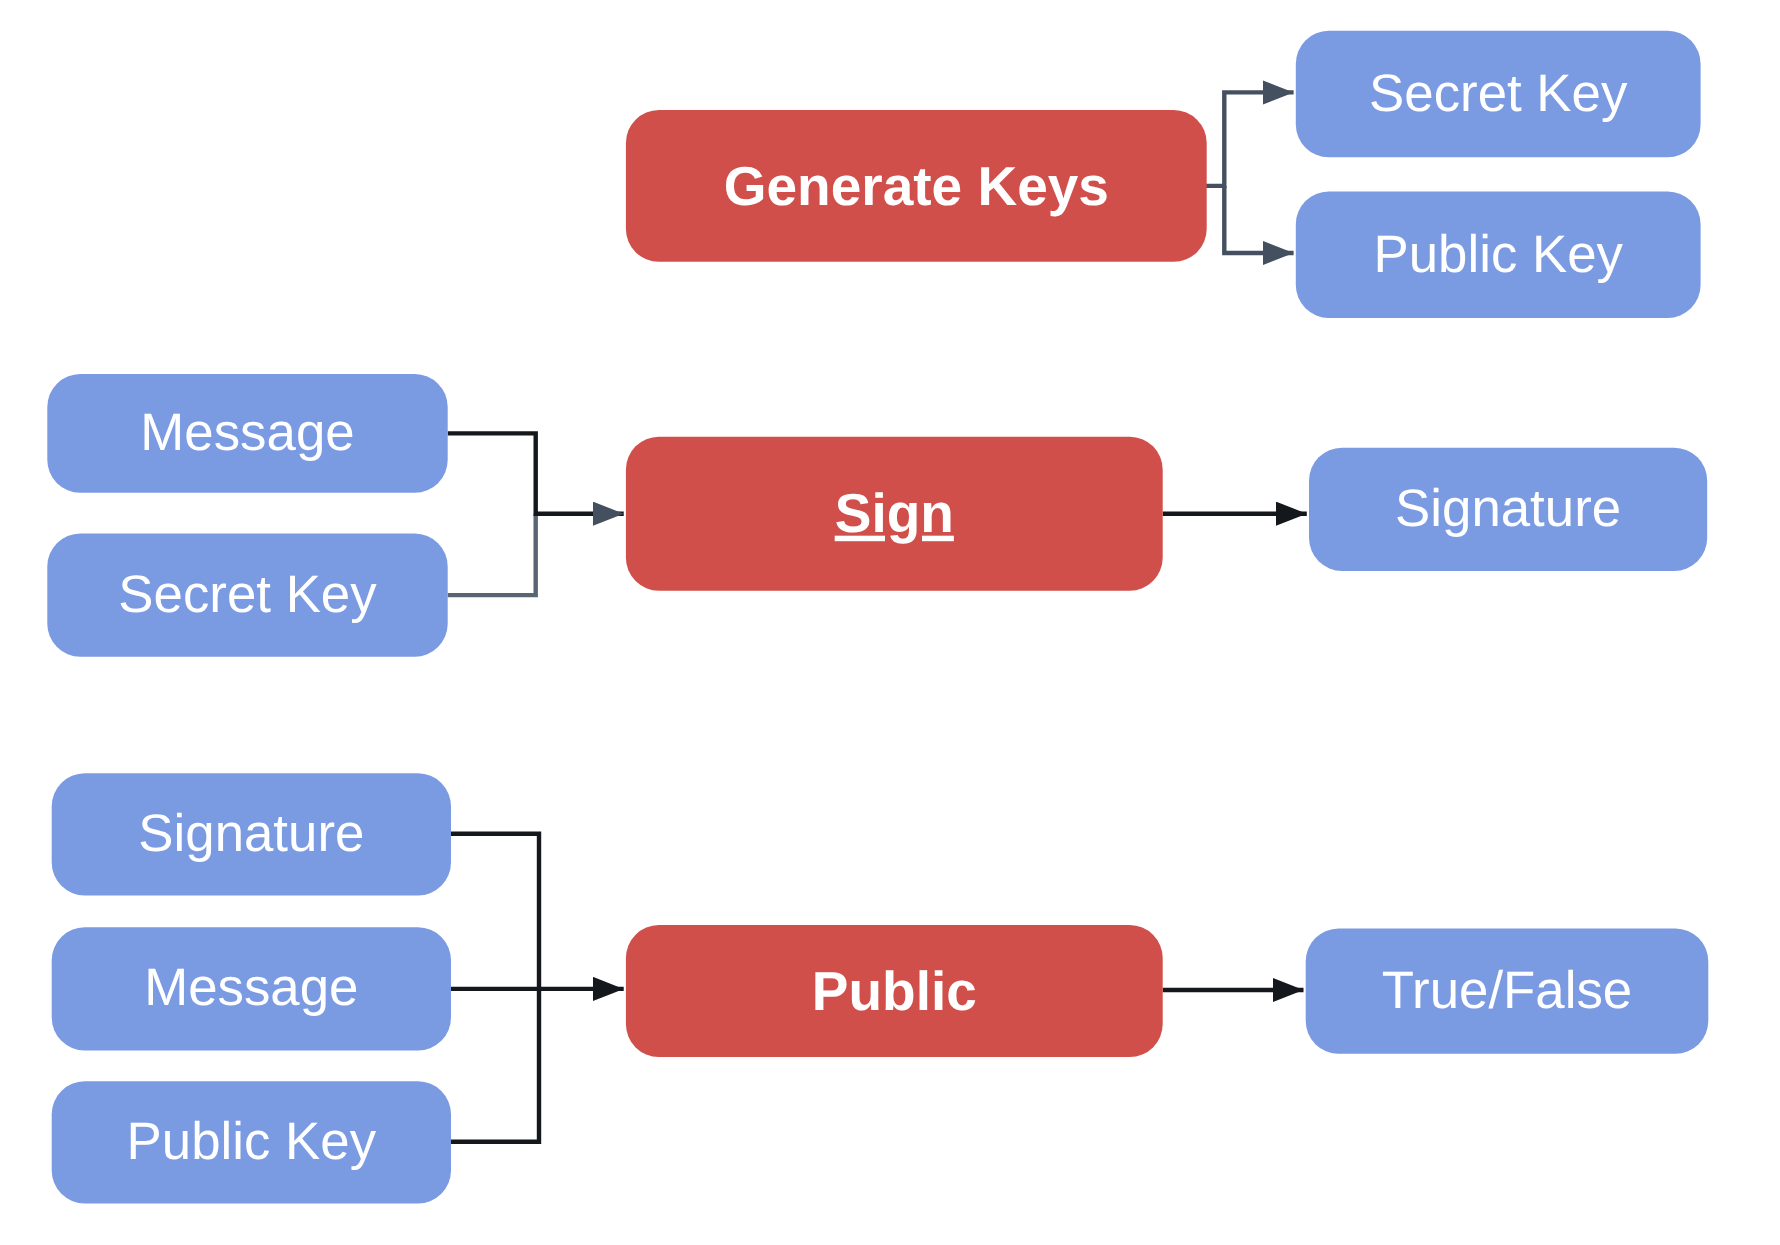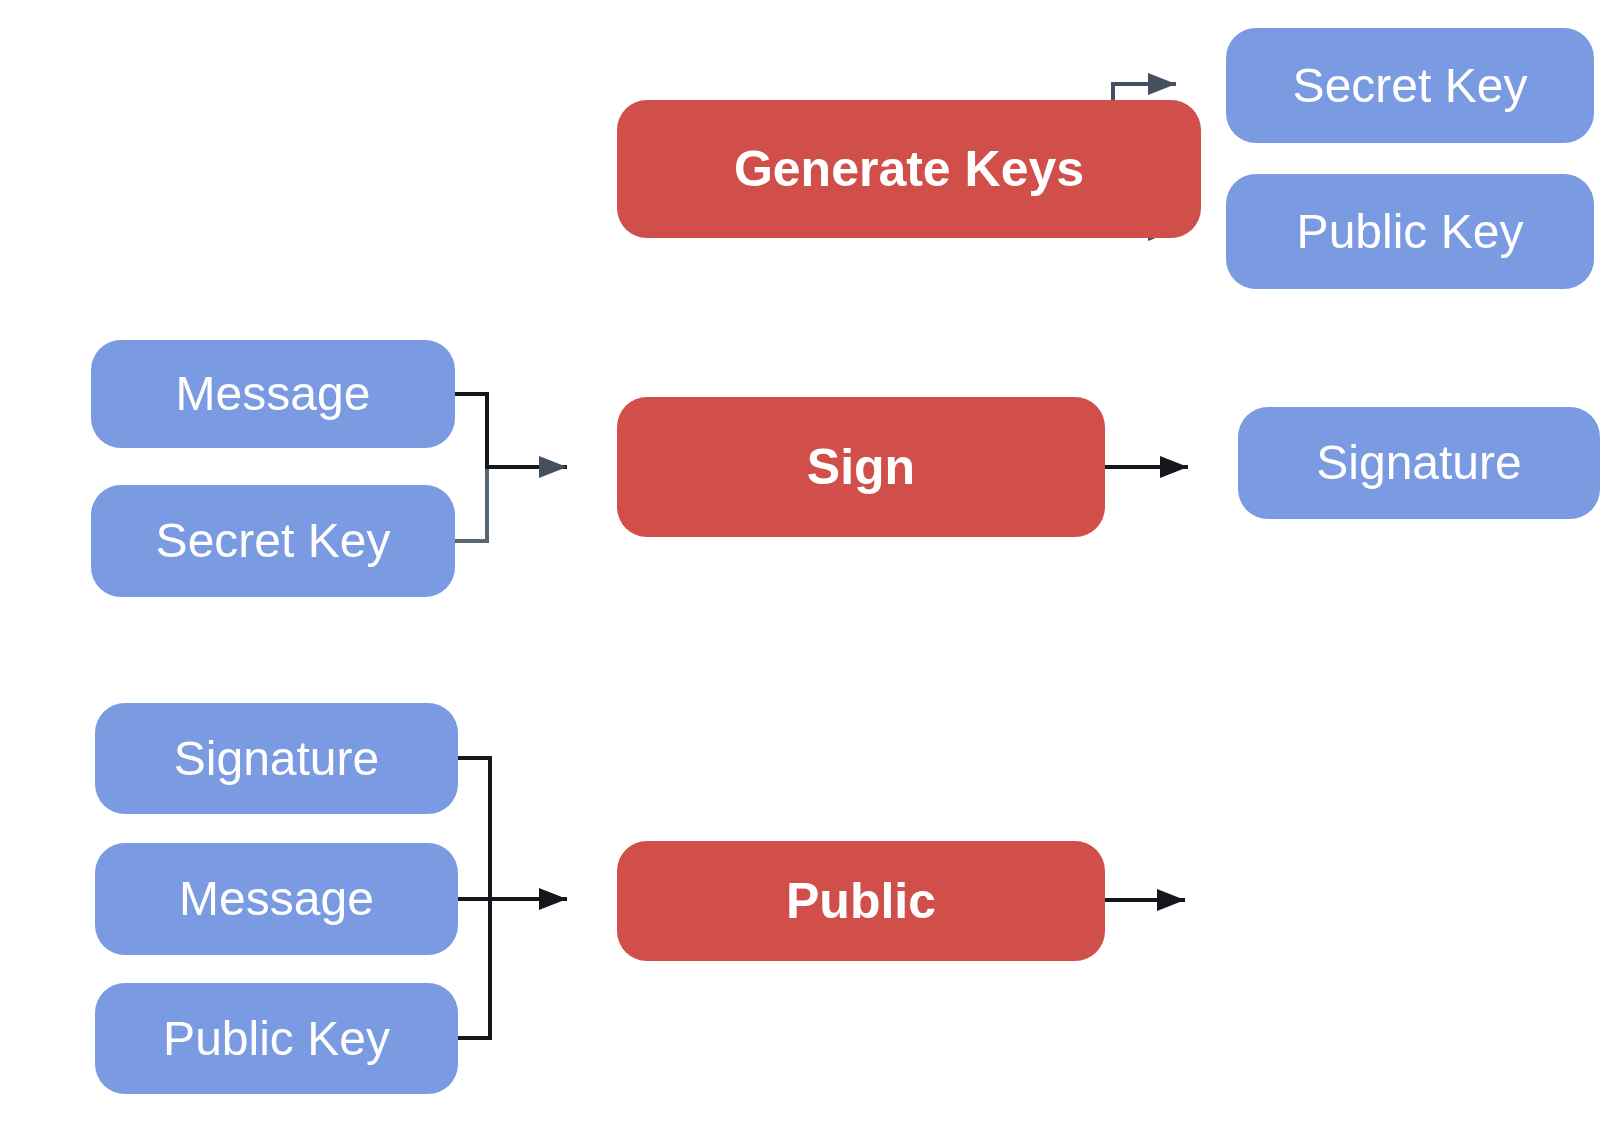--- a/index.html
+++ b/index.html
@@ -27,21 +27,20 @@
   .head-slate{fill:var(--connector-slate);}
   .head-black{fill:var(--connector-black);}
   .node{
     position:absolute;
     border-radius:30px;
     display:flex;align-items:center;justify-content:center;
     color:var(--text);
     text-align:right;
     line-height:1;
     box-sizing:border-box;
-    margin-left:48px;
   }
   .node.process{
     background:var(--process-fill);
     font-size:50px;font-weight:bold;
   }
   .node.io{
     background:var(--io-fill);
     font-size:48px;font-weight:normal;
   }
 </style>
@@ -65,27 +64,28 @@
 
     <path class="edge gray" d="M407,541 L487,541 L487,467"></path>
     <path class="edge black" d="M407,394 L487,394 L487,467 L567,467" marker-end="url(#mslate)"></path>
     <path class="edge black" d="M1057,467 L1188,467" marker-end="url(#mblack)"></path>
 
     <path class="edge black" d="M410,758 L490,758 L490,1038 L410,1038"></path>
     <path class="edge black" d="M410,899 L567,899" marker-end="url(#mblack)"></path>
     <path class="edge black" d="M1057,900 L1185,900" marker-end="url(#mblack)"></path>
   </svg>
 
-  <div class="node process" style="left:569px;top:100px;width:584px;height:138px;">Generate Keys</div>
+  <div class="node process" style="left:569px;top:100px;width:528px;height:138px;">Generate Keys</div>
   <div class="node io" style="left:1178px;top:28px;width:368px;height:115px;">Secret Key</div>
   <div class="node io" style="left:1178px;top:174px;width:368px;height:115px;">Public Key</div>
 
   <div class="node io" style="left:43px;top:340px;width:364px;height:108px;">Message</div>
   <div class="node io" style="left:43px;top:485px;width:364px;height:112px;">Secret Key</div>
-  <div class="node process" style="left:569px;top:397px;width:488px;height:140px;">Sign</div>
+  <div class="node process" style="left:569px;top:397px;width:488px;height:140px;text-decoration:underline;">Sign</div>
   <div class="node io" style="left:1190px;top:407px;width:362px;height:112px;">Signature</div>
 
   <div class="node io" style="left:47px;top:703px;width:363px;height:111px;">Signature</div>
   <div class="node io" style="left:47px;top:843px;width:363px;height:112px;">Message</div>
   <div class="node io" style="left:47px;top:983px;width:363px;height:111px;">Public Key</div>
   <div class="node process" style="left:569px;top:841px;width:488px;height:120px;">Public</div>
+  <div class="node io" style="left:1187px;top:844px;width:366px;height:114px;">True/False</div>
 
 </div>
 
 </body></html>

